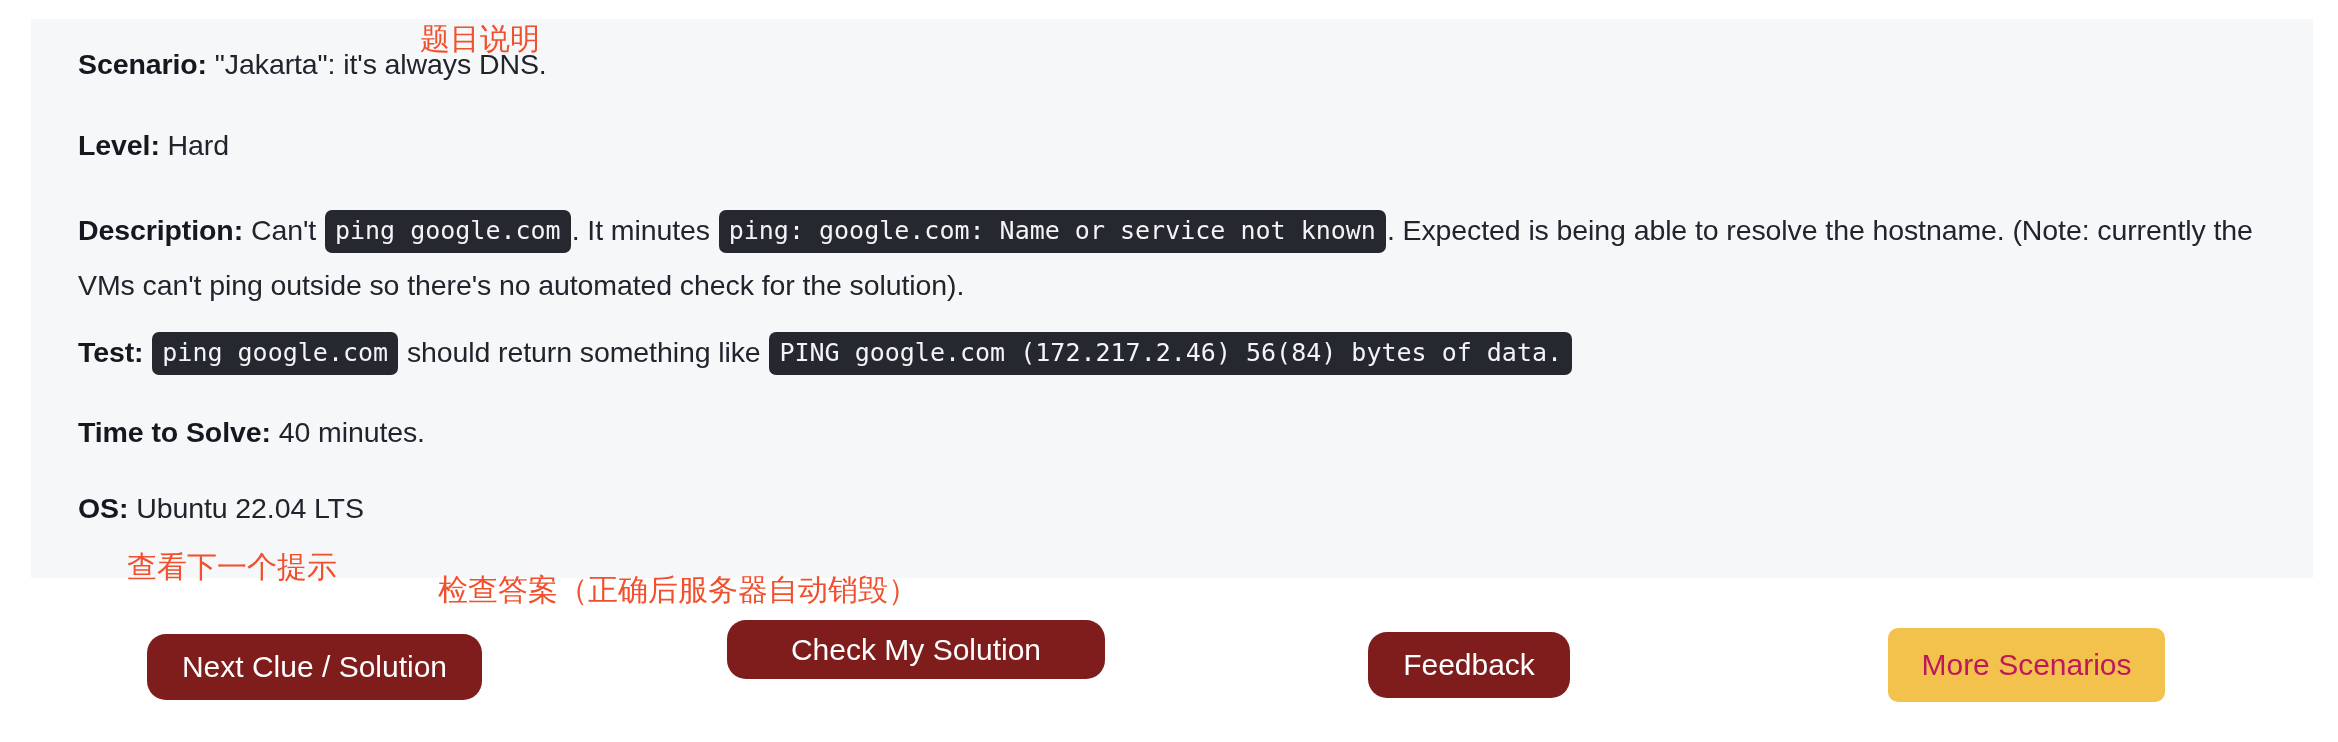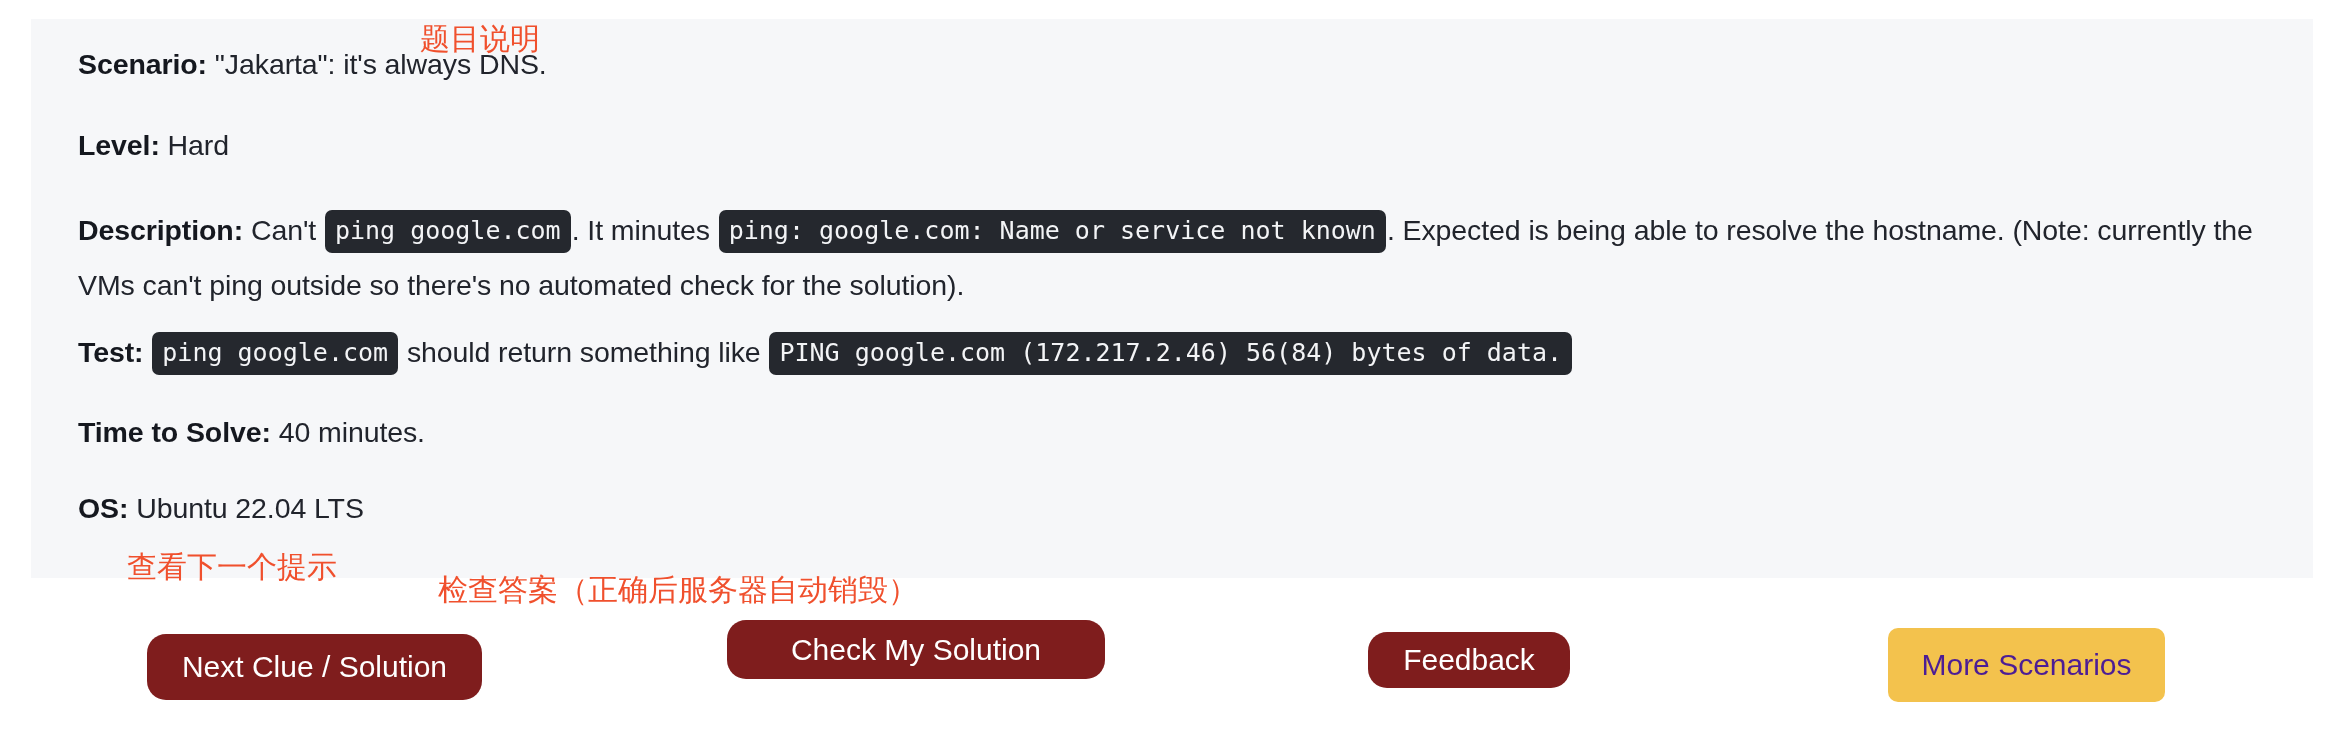--- a/index.html
+++ b/index.html
@@ -93,23 +93,23 @@
     line-height: 1;
     display: flex;
     align-items: center;
     justify-content: center;
     cursor: pointer;
     padding: 0 10px;
     white-space: nowrap;
   }
   #btn-next-clue     { left: 147px;  top: 634px; width: 335px; height: 66px; }
   #btn-check         { left: 727px;  top: 620px; width: 378px; height: 59px; text-align: right; }
-  #btn-feedback      { left: 1368px; top: 632px; width: 202px; height: 56px; }
+  #btn-feedback      { left: 1368px; top: 632px; width: 202px; height: 66px; }
   #btn-more          { left: 1888px; top: 628px; width: 277px; height: 74px;
-                       background: #f3c24d; color: #4c1d95; border-radius: 10px; }
+                       background: #f3c24d; color: #be185d; border-radius: 10px; }
 </style>
 </head>
 <body>
 
 <div id="scenario-panel">
 
   <div class="para p-scenario">
     <b class="label">Scenario:</b>
     <span>"Jakarta": it's always DNS.</span>
   </div>

